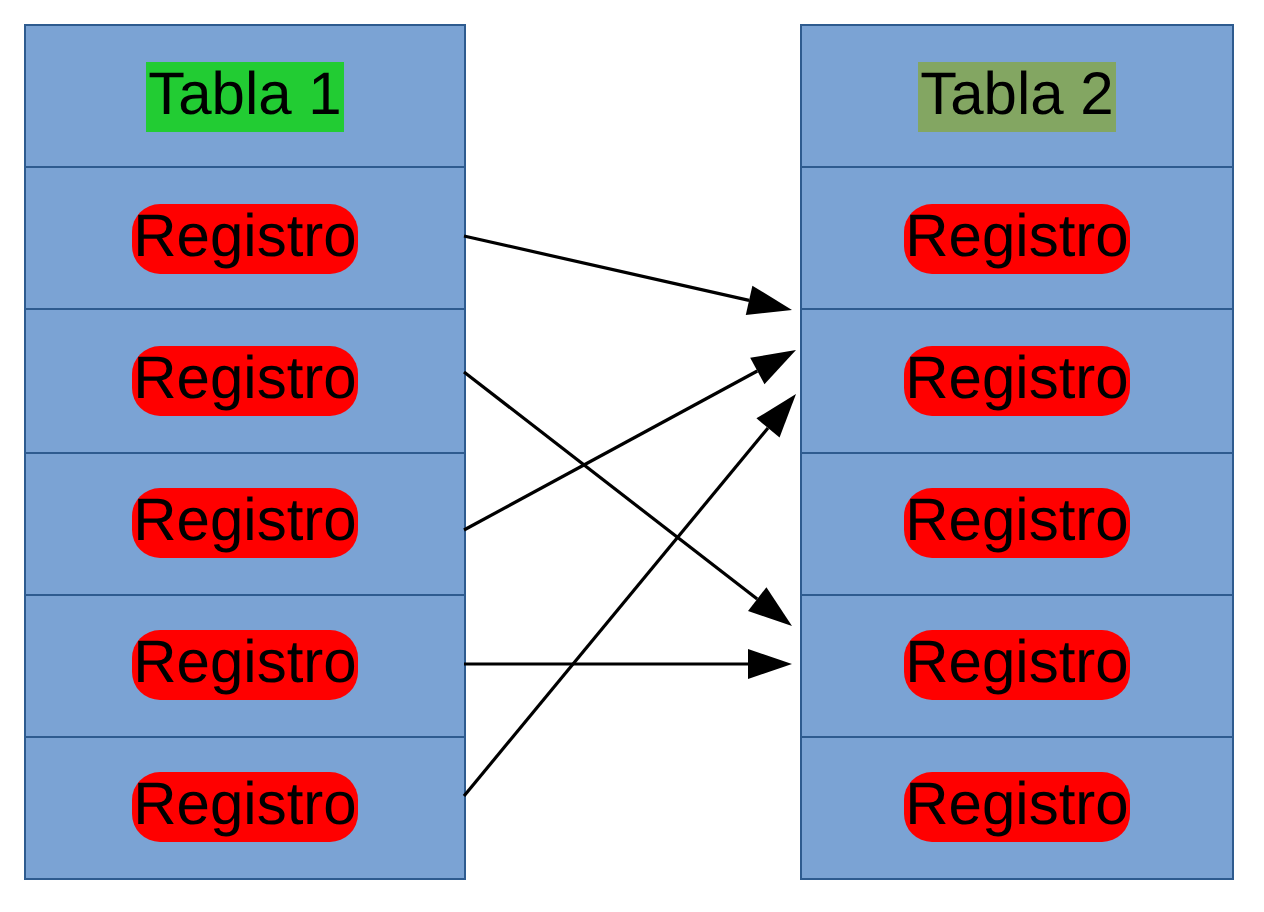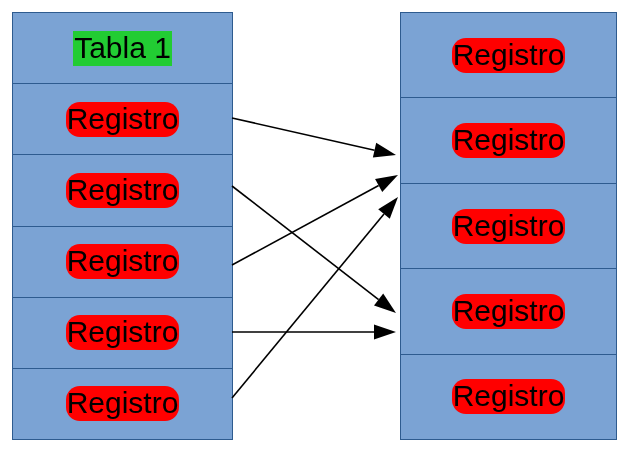--- a/index.html
+++ b/index.html
@@ -85,20 +85,23 @@
     <div class="row" style="border-bottom-color: rgb(46, 91, 143);">
       <span class="cell-label label-record" style="background: rgb(255, 0, 0);">Registro</span>
     </div>
     <div class="row" style="border-bottom-color: rgb(46, 91, 143);">
       <span class="cell-label label-record" style="background: rgb(255, 0, 0);">Registro</span>
     </div>
   </div>
 
   <div class="table" id="table-right" style="background: rgb(123, 163, 212); border-color: rgb(46, 91, 143);">
     <div class="row" style="border-bottom-color: rgb(46, 91, 143);">
+      <span class="cell-label label-header-2" style="background: rgb(131, 166, 98);">Tabla 2</span>
+    </div>
+    <div class="row" style="border-bottom-color: rgb(46, 91, 143);">
       <span class="cell-label label-record" style="background: rgb(255, 0, 0);">Registro</span>
     </div>
     <div class="row" style="border-bottom-color: rgb(46, 91, 143);">
       <span class="cell-label label-record" style="background: rgb(255, 0, 0);">Registro</span>
     </div>
     <div class="row" style="border-bottom-color: rgb(46, 91, 143);">
       <span class="cell-label label-record" style="background: rgb(255, 0, 0);">Registro</span>
     </div>
     <div class="row" style="border-bottom-color: rgb(46, 91, 143);">
       <span class="cell-label label-record" style="background: rgb(255, 0, 0);">Registro</span>

